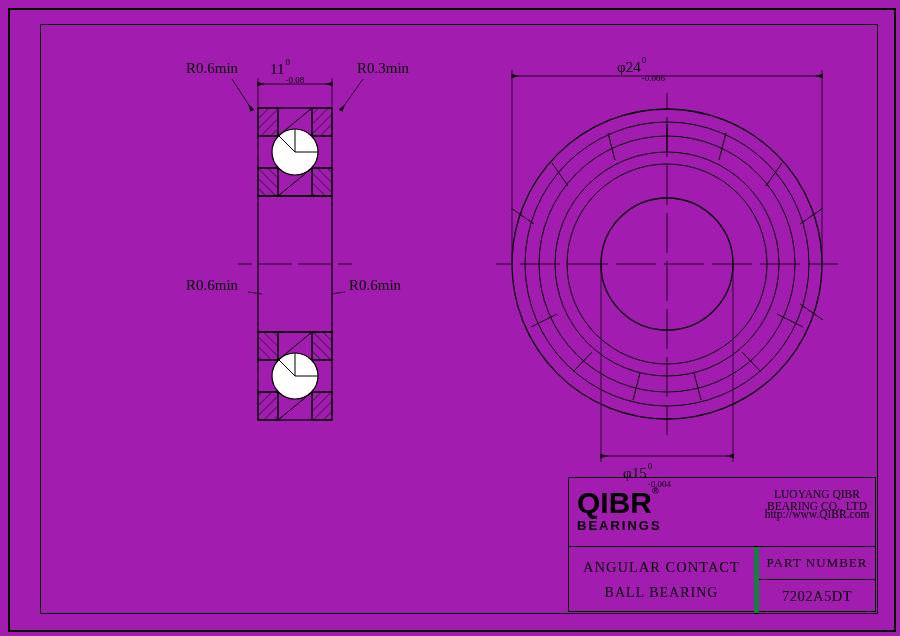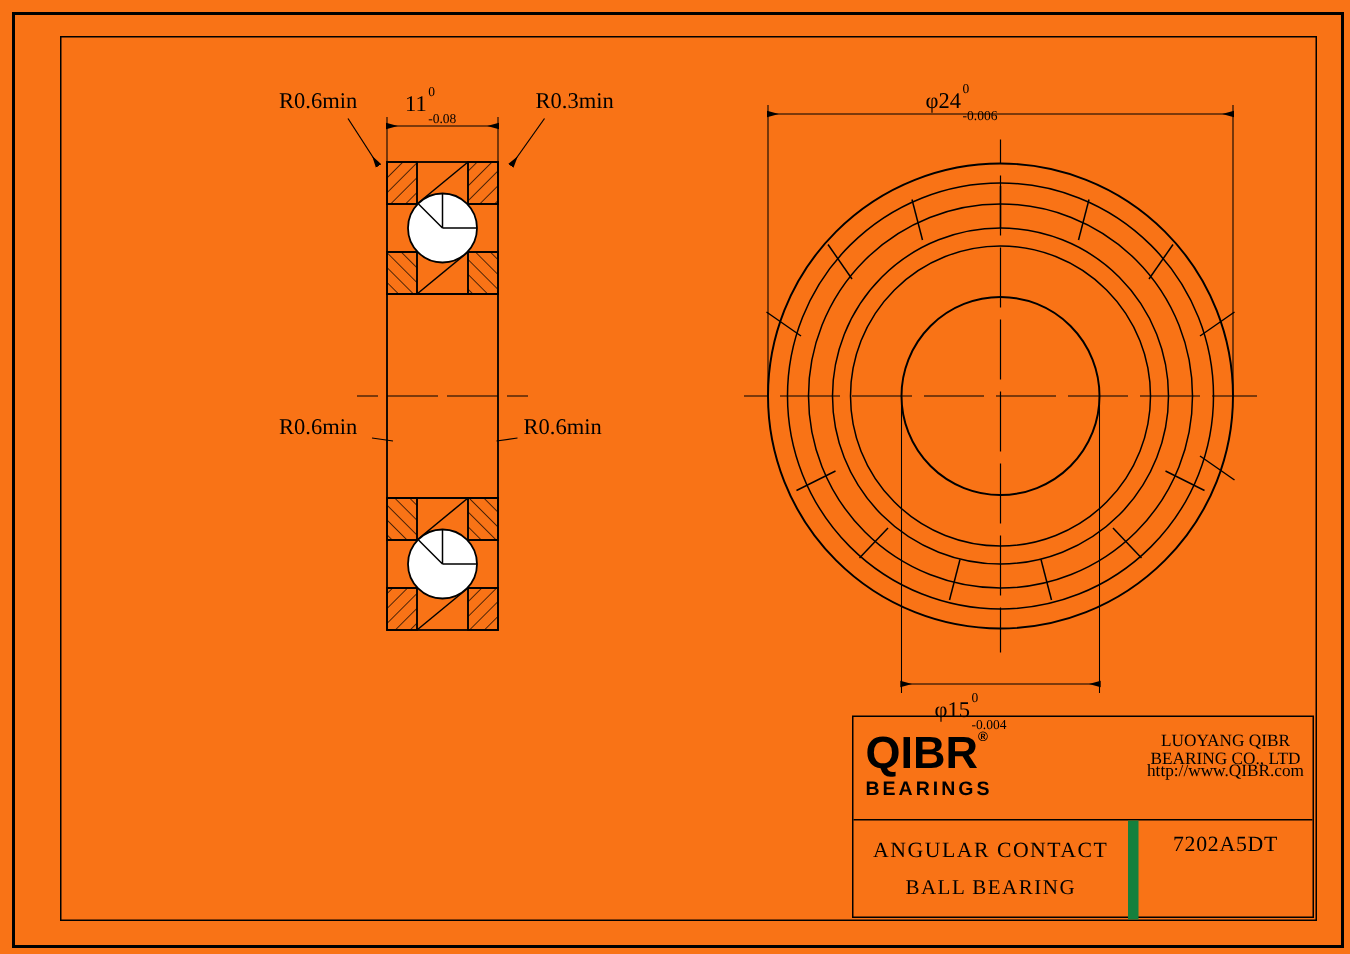--- a/index.html
+++ b/index.html
@@ -1,29 +1,29 @@
 <!DOCTYPE html>
 <html><head>
 <meta charset="utf-8">
 <style>
   html,body{margin:0;padding:0;background:#ffffff;}
   body{width:900px;height:636px;font-family:"Liberation Serif",serif;color:#000;}
-  #sheet{position:relative;width:900px;height:636px;overflow:hidden;background:#f97316;}
+  #sheet{position:relative;width:900px;height:636px;overflow:hidden;background:#a21caf;}
   .frame-outer{position:absolute;left:8px;top:8px;width:884px;height:620px;border:2px solid #000;}
   .frame-inner{position:absolute;left:40px;top:24px;width:836px;height:588px;border:1px solid #000;}
   svg{position:absolute;left:0;top:0;}
   .lbl{position:absolute;font-family:"Liberation Serif",serif;white-space:nowrap;}
   .dim{font-size:15px;}
   .tol{font-size:9px;line-height:9px;display:inline-block;vertical-align:middle;}
   .tolwrap{display:inline-block;vertical-align:middle;text-align:left;margin-left:1px;}
   
   .tb{position:absolute;left:568px;top:477px;width:308px;height:135px;border:1px solid #000;box-sizing:border-box;}
   .tb-top{position:absolute;left:0;top:0;width:100%;height:69px;border-bottom:1px solid #000;box-sizing:border-box;}
   .tb-bot{position:absolute;left:0;top:69px;width:100%;height:66px;box-sizing:border-box;}
-  .tb-bl{position:absolute;left:0;top:0;width:190px;height:100%;border-right:7px solid #15803d;box-sizing:border-box;display:flex;flex-direction:column;align-items:center;justify-content:center;}
+  .tb-bl{position:absolute;left:0;top:0;width:190px;height:100%;border-right:5px solid #15803d;box-sizing:border-box;display:flex;flex-direction:column;align-items:center;justify-content:center;}
   .tb-br{position:absolute;left:190px;top:0;right:0;height:100%;box-sizing:border-box;}
   .tb-br-top{height:33px;border-bottom:1px solid #000;box-sizing:border-box;display:flex;align-items:center;justify-content:center;}
   .tb-br-bot{height:32px;display:flex;align-items:center;justify-content:center;}
   .logo{position:absolute;left:8px;top:8px;width:175px;height:54px;}
   .logo-text{font-family:"Liberation Sans",sans-serif;font-weight:bold;font-size:30px;letter-spacing:0px;}
   .logo-sub{font-family:"Liberation Sans",sans-serif;font-weight:bold;font-size:13px;letter-spacing:2px;margin-top:-2px;}
   .logo-reg{font-size:9px;vertical-align:top;font-family:"Liberation Sans",sans-serif;}
   .co{position:absolute;left:192px;top:10px;width:112px;text-align:center;font-size:11.5px;font-family:"Liberation Serif",serif;}
   .co2{position:absolute;left:192px;top:30px;width:112px;text-align:center;font-size:11.5px;font-family:"Liberation Serif",serif;}
   .tbl1{font-size:14.5px;letter-spacing:1px;}
@@ -192,18 +192,19 @@
       </div>
       <div class="co">LUOYANG QIBR BEARING CO., LTD</div>
       <div class="co2">http://www.QIBR.com</div>
     </div>
     <div class="tb-bot">
       <div class="tb-bl">
         <div class="tbl1">ANGULAR CONTACT</div>
         <div class="tbl2">BALL BEARING</div>
       </div>
       <div class="tb-br">
+        <div class="tb-br-top pn-h">PART NUMBER</div>
         <div class="tb-br-bot pn-v">7202A5DT</div>
       </div>
     </div>
   </div>
 
 </div>
 
 </body></html>

